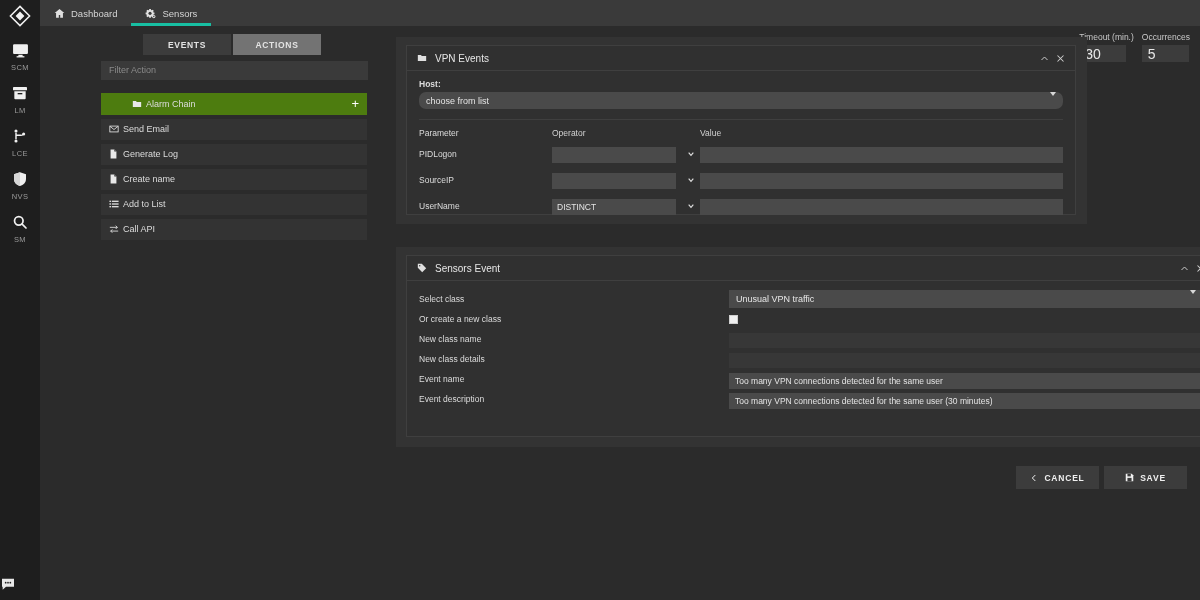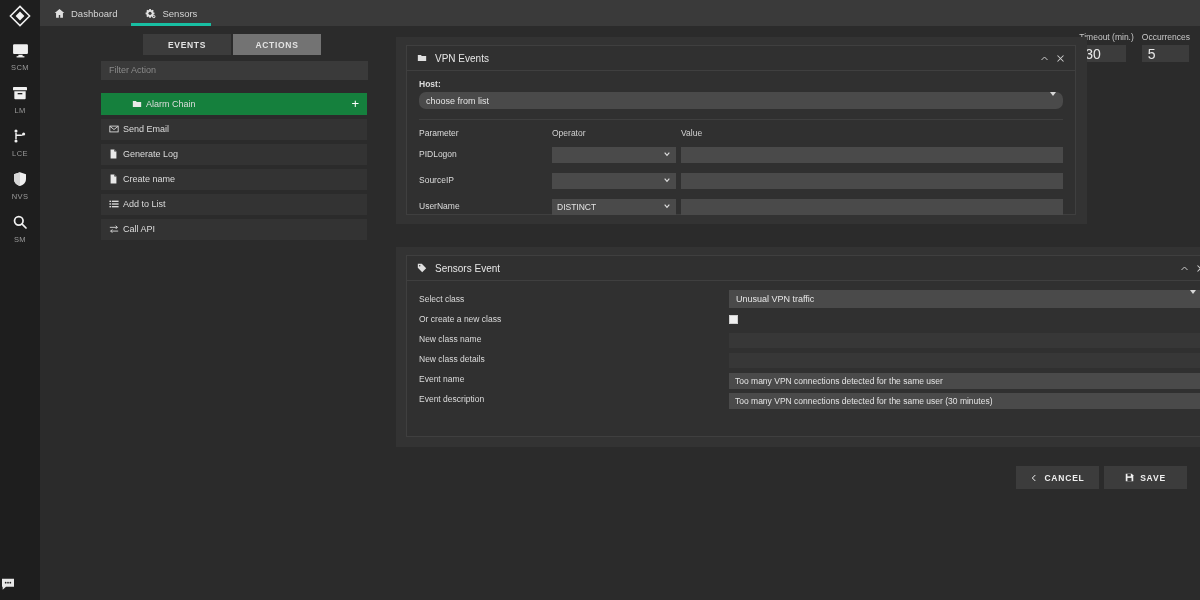--- a/index.html
+++ b/index.html
@@ -71,21 +71,21 @@
     font-family: "Liberation Sans", sans-serif;
   }
   .filter-input::placeholder { color: #8a8a8a; }
 
   .action-list { padding: 13px 18px 0 61px; }
   .action-item {
     height: 21px; background: #333333; margin-bottom: 4px;
     display: flex; align-items: center; padding: 0 8px;
     font-size: 9px; color: #dcdcdc; cursor: pointer;
   }
-  .action-item.first { background: #15803d; height: 22px; padding-left: 31px; }
+  .action-item.first { background: #4d7c0f; height: 22px; padding-left: 31px; }
   .action-item .ai-ico { width: 14px; display: flex; align-items: center; color: #e8e8e8; }
   .action-item .ai-lbl { flex: 1 1 auto; }
   .action-item .ai-plus { font-size: 13px; color: #ffffff; line-height: 1; }
 
   
   .workspace { position: absolute; left: 345px; top: 0; right: 0; height: 100%; }
 
   .topright {
     position: absolute; right: 10px; top: 6px;
     display: flex; gap: 8px;
@@ -140,21 +140,21 @@
   .ptable td { padding: 0 0 7px 0; vertical-align: middle; }
   .ptable .c-param { width: 133px; font-size: 8.5px; color: #dcdcdc; }
   .ptable .c-op { width: 129px; }
   .op-select {
     width: 124px; height: 16px; background: #4a4a4a; border: none; outline: none;
     color: #e4e4e4; font-size: 8.5px; padding: 0 5px;
     font-family: "Liberation Sans", sans-serif;
     -webkit-appearance: none; appearance: none; cursor: pointer;
     position: relative;
   }
-  .op-wrap { position: relative; width: 124px; }
+  .op-wrap { position: relative; width: 148px; }
   .op-wrap .caret { position: absolute; right: 5px; top: 50%; transform: translateY(-50%); pointer-events: none; }
   .val-input {
     width: 100%; height: 16px; background: #4a4a4a; border: none; outline: none;
     color: #e4e4e4; font-size: 8.5px; padding: 0 5px;
     font-family: "Liberation Sans", sans-serif;
   }
 
   
   .gerow { display: flex; align-items: center; height: 20px; }
   .ge-label { width: 310px; font-size: 8.5px; color: #dcdcdc; }

